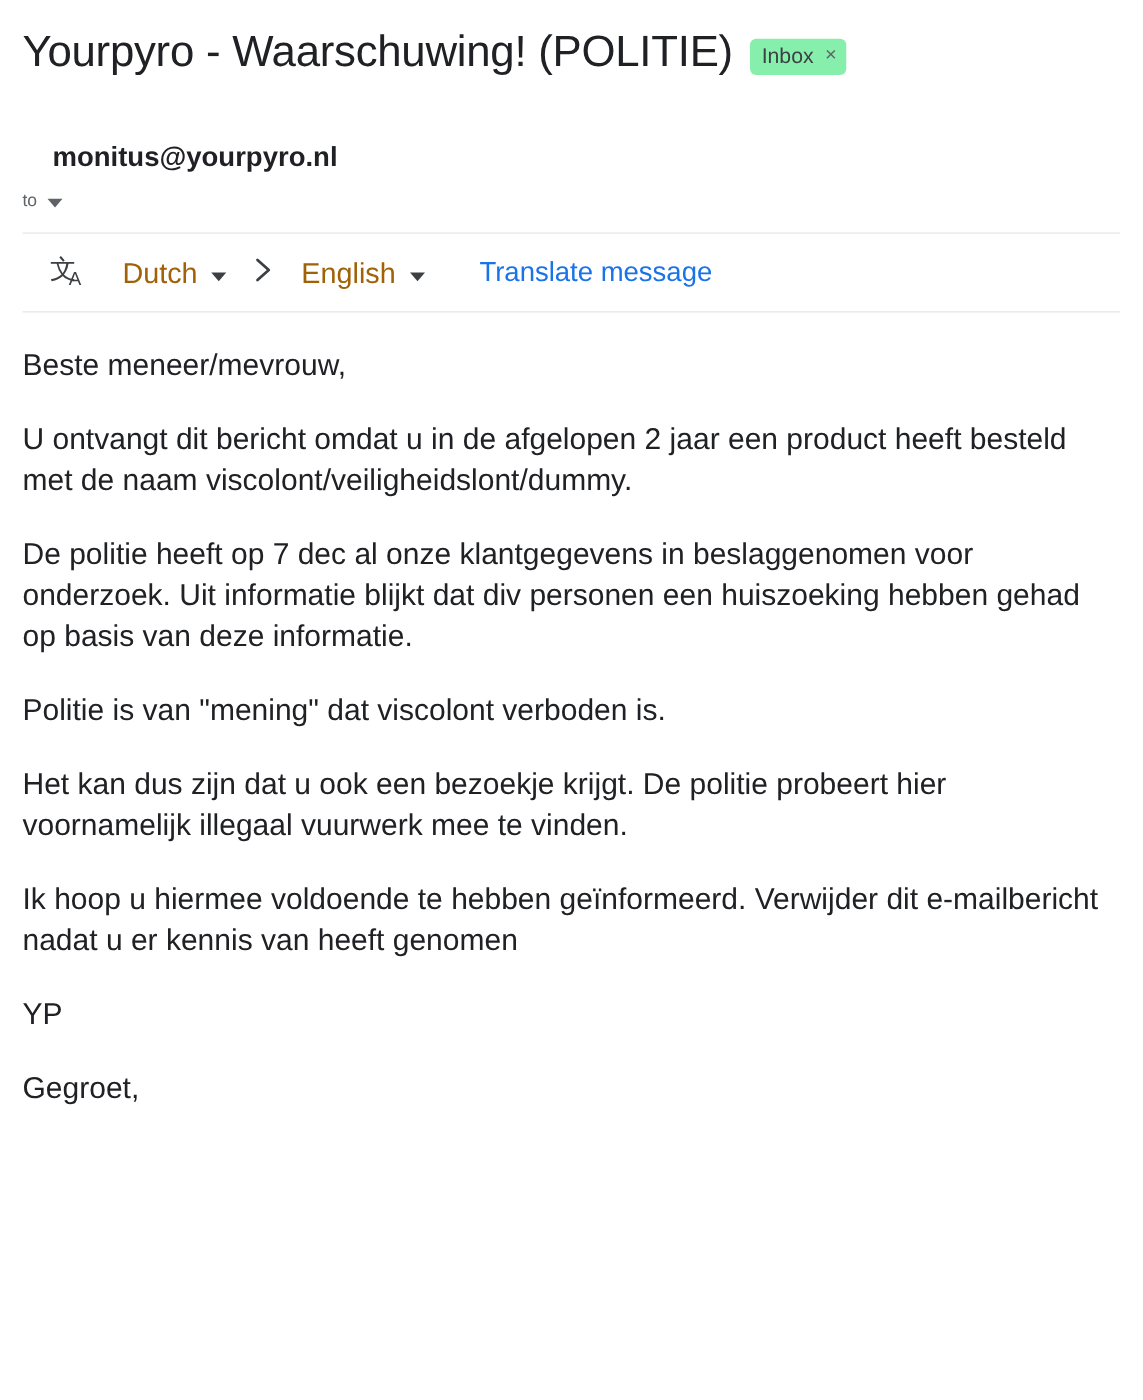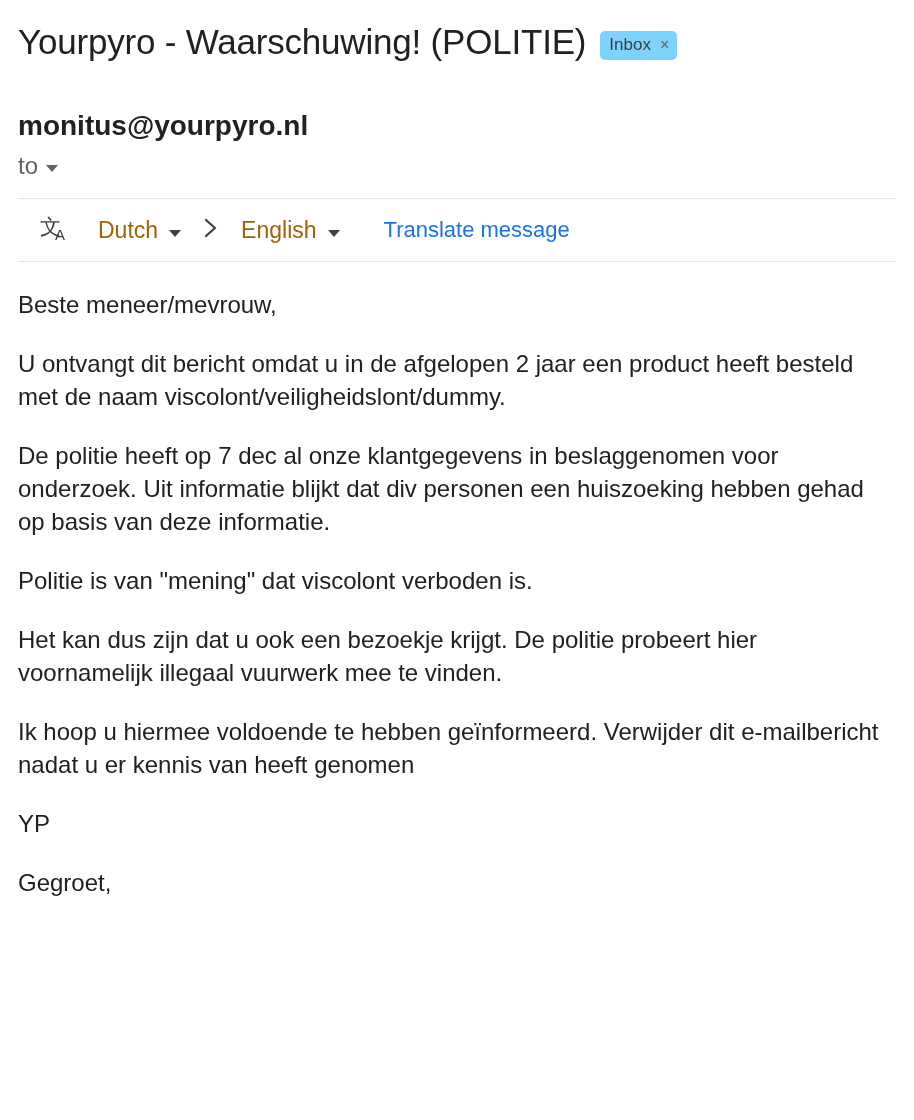--- a/index.html
+++ b/index.html
@@ -32,52 +32,53 @@
     line-height: 44px;
     font-weight: 400;
     color: #202124;
     letter-spacing: -0.2px;
     white-space: nowrap;
   }
   .label-chip {
     display: inline-flex;
     align-items: center;
     gap: 9px;
-    background: #7dd3fc;
+    background: #86efac;
     border-radius: 5px;
     padding: 4px 8px 5px 9px;
     font-size: 17px;
     line-height: 20px;
     color: #3c4043;
     position: relative;
     top: 3px;
   }
   .label-chip .chip-x {
     font-size: 16px;
     color: #5f6368;
     line-height: 16px;
     cursor: pointer;
   }
 
   
   .sender-block {
     margin-top: 48px;
   }
   .sender-email {
-    font-size: 28px;
+    font-size: 22px;
     line-height: 28px;
     font-weight: 700;
     color: #202124;
+    margin-left: 24px;
   }
   .to-line {
     margin-top: 12px;
     display: flex;
     align-items: center;
     gap: 8px;
-    font-size: 24px;
+    font-size: 14px;
     color: #5f6368;
   }
   .caret {
     width: 0; height: 0;
     border-left: 6px solid transparent;
     border-right: 6px solid transparent;
     border-top: 7px solid #5f6368;
     display: inline-block;
     position: relative;
     top: 2px;

